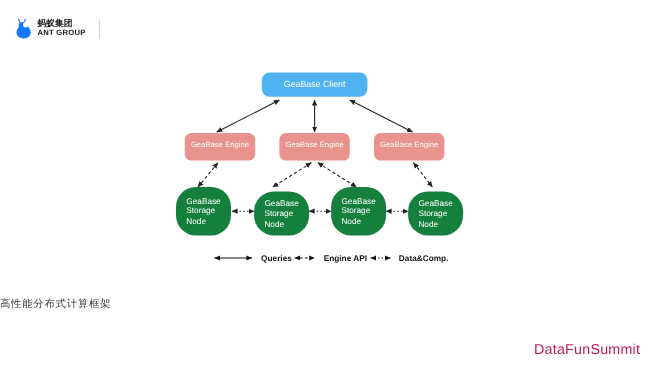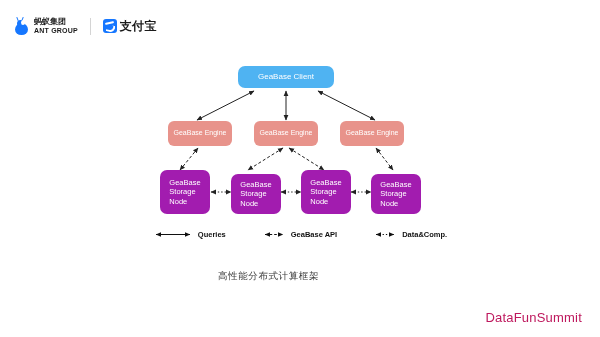--- a/index.html
+++ b/index.html
@@ -174,35 +174,34 @@
     background: #4FB3F2;
     font-size: 8px;
     border-radius: 7px;
   }
   .node-engine {
     background: #E8938B;
     font-size: 7px;
     border-radius: 6px;
   }
   .node-storage {
-    background: #a21caf;
+    background: #15803d;
     font-size: 7.5px;
-    border-radius: 7px;
+    border-radius: 18px;
     padding: 0 2px;
   }
 
   
   #legend {
     position: absolute;
     top: 230px;
     left: 0;
     width: 600px;
     display: flex;
     justify-content: center;
-    gap: 36px;
     align-items: center;
   }
   .legend-item {
     display: flex;
     align-items: center;
     gap: 5px;
   }
   .legend-label {
     font-size: 7.5px;
     font-weight: 700;
@@ -215,21 +214,20 @@
     flex: none;
   }
   .legend-mark.short { width: 24px; }
 
   
   #caption {
     position: absolute;
     top: 270px;
     left: 0;
     width: 537px;
-    text-align: center;
     font-size: 9.5px;
     color: #3b3b3b;
     letter-spacing: 0.6px;
   }
 
   
   #watermark {
     position: absolute;
     right: 18px;
     bottom: 12px;
@@ -252,24 +250,20 @@
       <span class="notch"></span>
     </span>
     <span class="ant-text">
       <span class="ant-cn">蚂蚁集团</span>
       <span class="ant-en">ANT GROUP</span>
     </span>
   </div>
 
   <div class="brand-divider"></div>
 
-  <div class="alipay-logo">
-    <span class="alipay-mark"></span>
-    <span class="alipay-text">支付宝</span>
-  </div>
 
 </div>
 
 <div id="diagram">
 
   <svg id="edges" viewBox="0 0 600 337">
     <defs>
       <marker id="ahS" markerWidth="6" markerHeight="6" refX="5" refY="3" orient="auto" markerUnits="strokeWidth">
         <path d="M0,0.6 L5.4,3 L0,5.4 z" fill="#222222"></path>
       </marker>
@@ -349,21 +343,21 @@
         <defs>
           <marker id="lg2e" markerWidth="6" markerHeight="6" refX="5" refY="3" orient="auto" markerUnits="strokeWidth">
             <path d="M0,0.7 L5.2,3 L0,5.3 z" fill="#111111"></path>
           </marker>
           <marker id="lg2s" markerWidth="6" markerHeight="6" refX="5" refY="3" orient="auto-start-reverse" markerUnits="strokeWidth">
             <path d="M0,0.7 L5.2,3 L0,5.3 z" fill="#111111"></path>
           </marker>
         </defs>
         <line x1="3" y1="4.5" x2="21" y2="4.5" stroke="#111111" stroke-width="1" stroke-dasharray="2.6,2" marker-start="url(#lg2s)" marker-end="url(#lg2e)"></line>
       </svg>
-      <span class="legend-label">GeaBase API</span>
+      <span class="legend-label">Engine API</span>
     </div>
 
     <div class="legend-item">
       <svg class="legend-mark short" viewBox="0 0 24 9">
         <defs>
           <marker id="lg3e" markerWidth="6" markerHeight="6" refX="5" refY="3" orient="auto" markerUnits="strokeWidth">
             <path d="M0,0.7 L5.2,3 L0,5.3 z" fill="#111111"></path>
           </marker>
           <marker id="lg3s" markerWidth="6" markerHeight="6" refX="5" refY="3" orient="auto-start-reverse" markerUnits="strokeWidth">
             <path d="M0,0.7 L5.2,3 L0,5.3 z" fill="#111111"></path>

